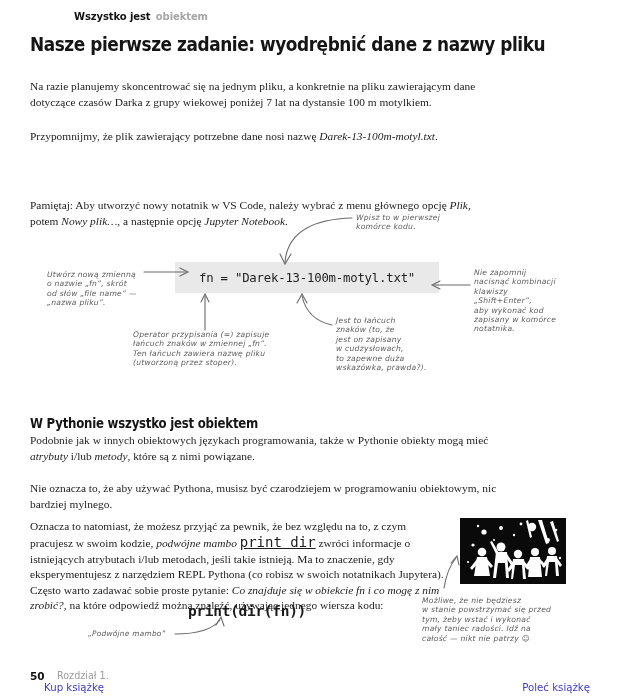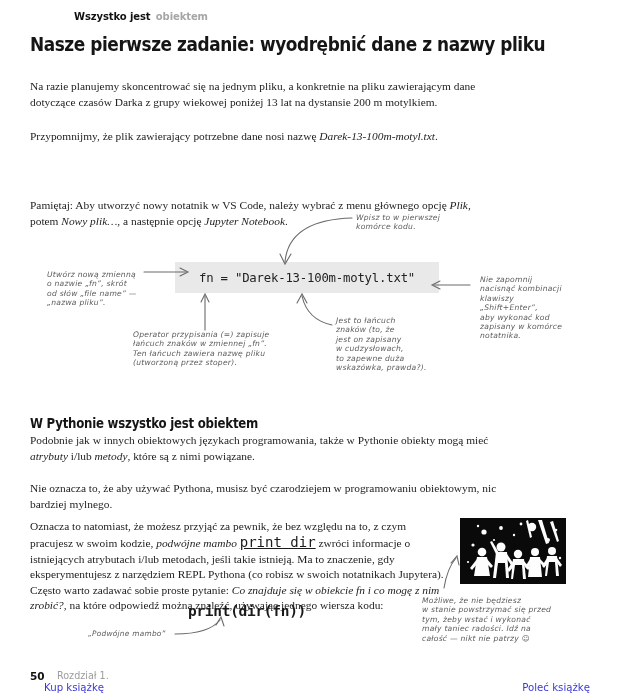--- a/index.html
+++ b/index.html
@@ -136,21 +136,21 @@
     line-height: 9.4px;
     color: #5b5b5b;
     letter-spacing: 0.25px;
     white-space: pre-line;
   }
 
   #hand-top    { left: 356px; top: 213px; width: 140px; }
   #hand-left   { left: 47px;  top: 270px; width: 130px; }
   #hand-bottom { left: 133px; top: 330px; width: 175px; }
   #hand-mid    { left: 336px; top: 316px; width: 115px; }
-  #hand-right  { left: 474px; top: 275px; width: 125px; margin-left: 6px; }
+  #hand-right  { left: 474px; top: 268px; width: 125px; }
   #hand-mambo  { left: 88px;  top: 629px; width: 110px; font-size: 7.4px; }
   #hand-dance  { left: 422px; top: 596px; width: 176px; }
 
   
   .arrows {
     position: absolute;
     left: 0;
     top: 0;
     width: 618px;
     height: 700px;
@@ -203,21 +203,21 @@
 
 <div class="page">
 
   <div class="runhead">
     <span class="rh-strong">Wszystko jest</span>
     <span class="rh-dim">obiektem</span>
   </div>
 
   <h1 class="h-main">Nasze pierwsze zadanie: wyodrębnić dane z nazwy pliku</h1>
 
-  <p class="para" id="p1">Na razie planujemy skoncentrować się na jednym pliku, a konkretnie na pliku zawierającym dane dotyczące czasów Darka z grupy wiekowej poniżej 13 lat na dystansie 200 m motylkiem.</p>
+  <p class="para" id="p1">Na razie planujemy skoncentrować się na jednym pliku, a konkretnie na pliku zawierającym dane dotyczące czasów Darka z grupy wiekowej poniżej 7 lat na dystansie 100 m motylkiem.</p>
 
   <p class="para" id="p2">
     <span>Przypomnijmy, że plik zawierający potrzebne dane nosi nazwę </span><i>Darek-13-100m-motyl.txt</i><span>.</span>
   </p>
 
 
   <p class="para" id="p4">
     <span>Pamiętaj: Aby utworzyć nowy notatnik w VS Code, należy wybrać z menu głównego opcję </span><i>Plik</i><span>, potem </span><i>Nowy plik…</i><span>, a następnie opcję </span><i>Jupyter Notebook</i><span>.</span>
   </p>
 

